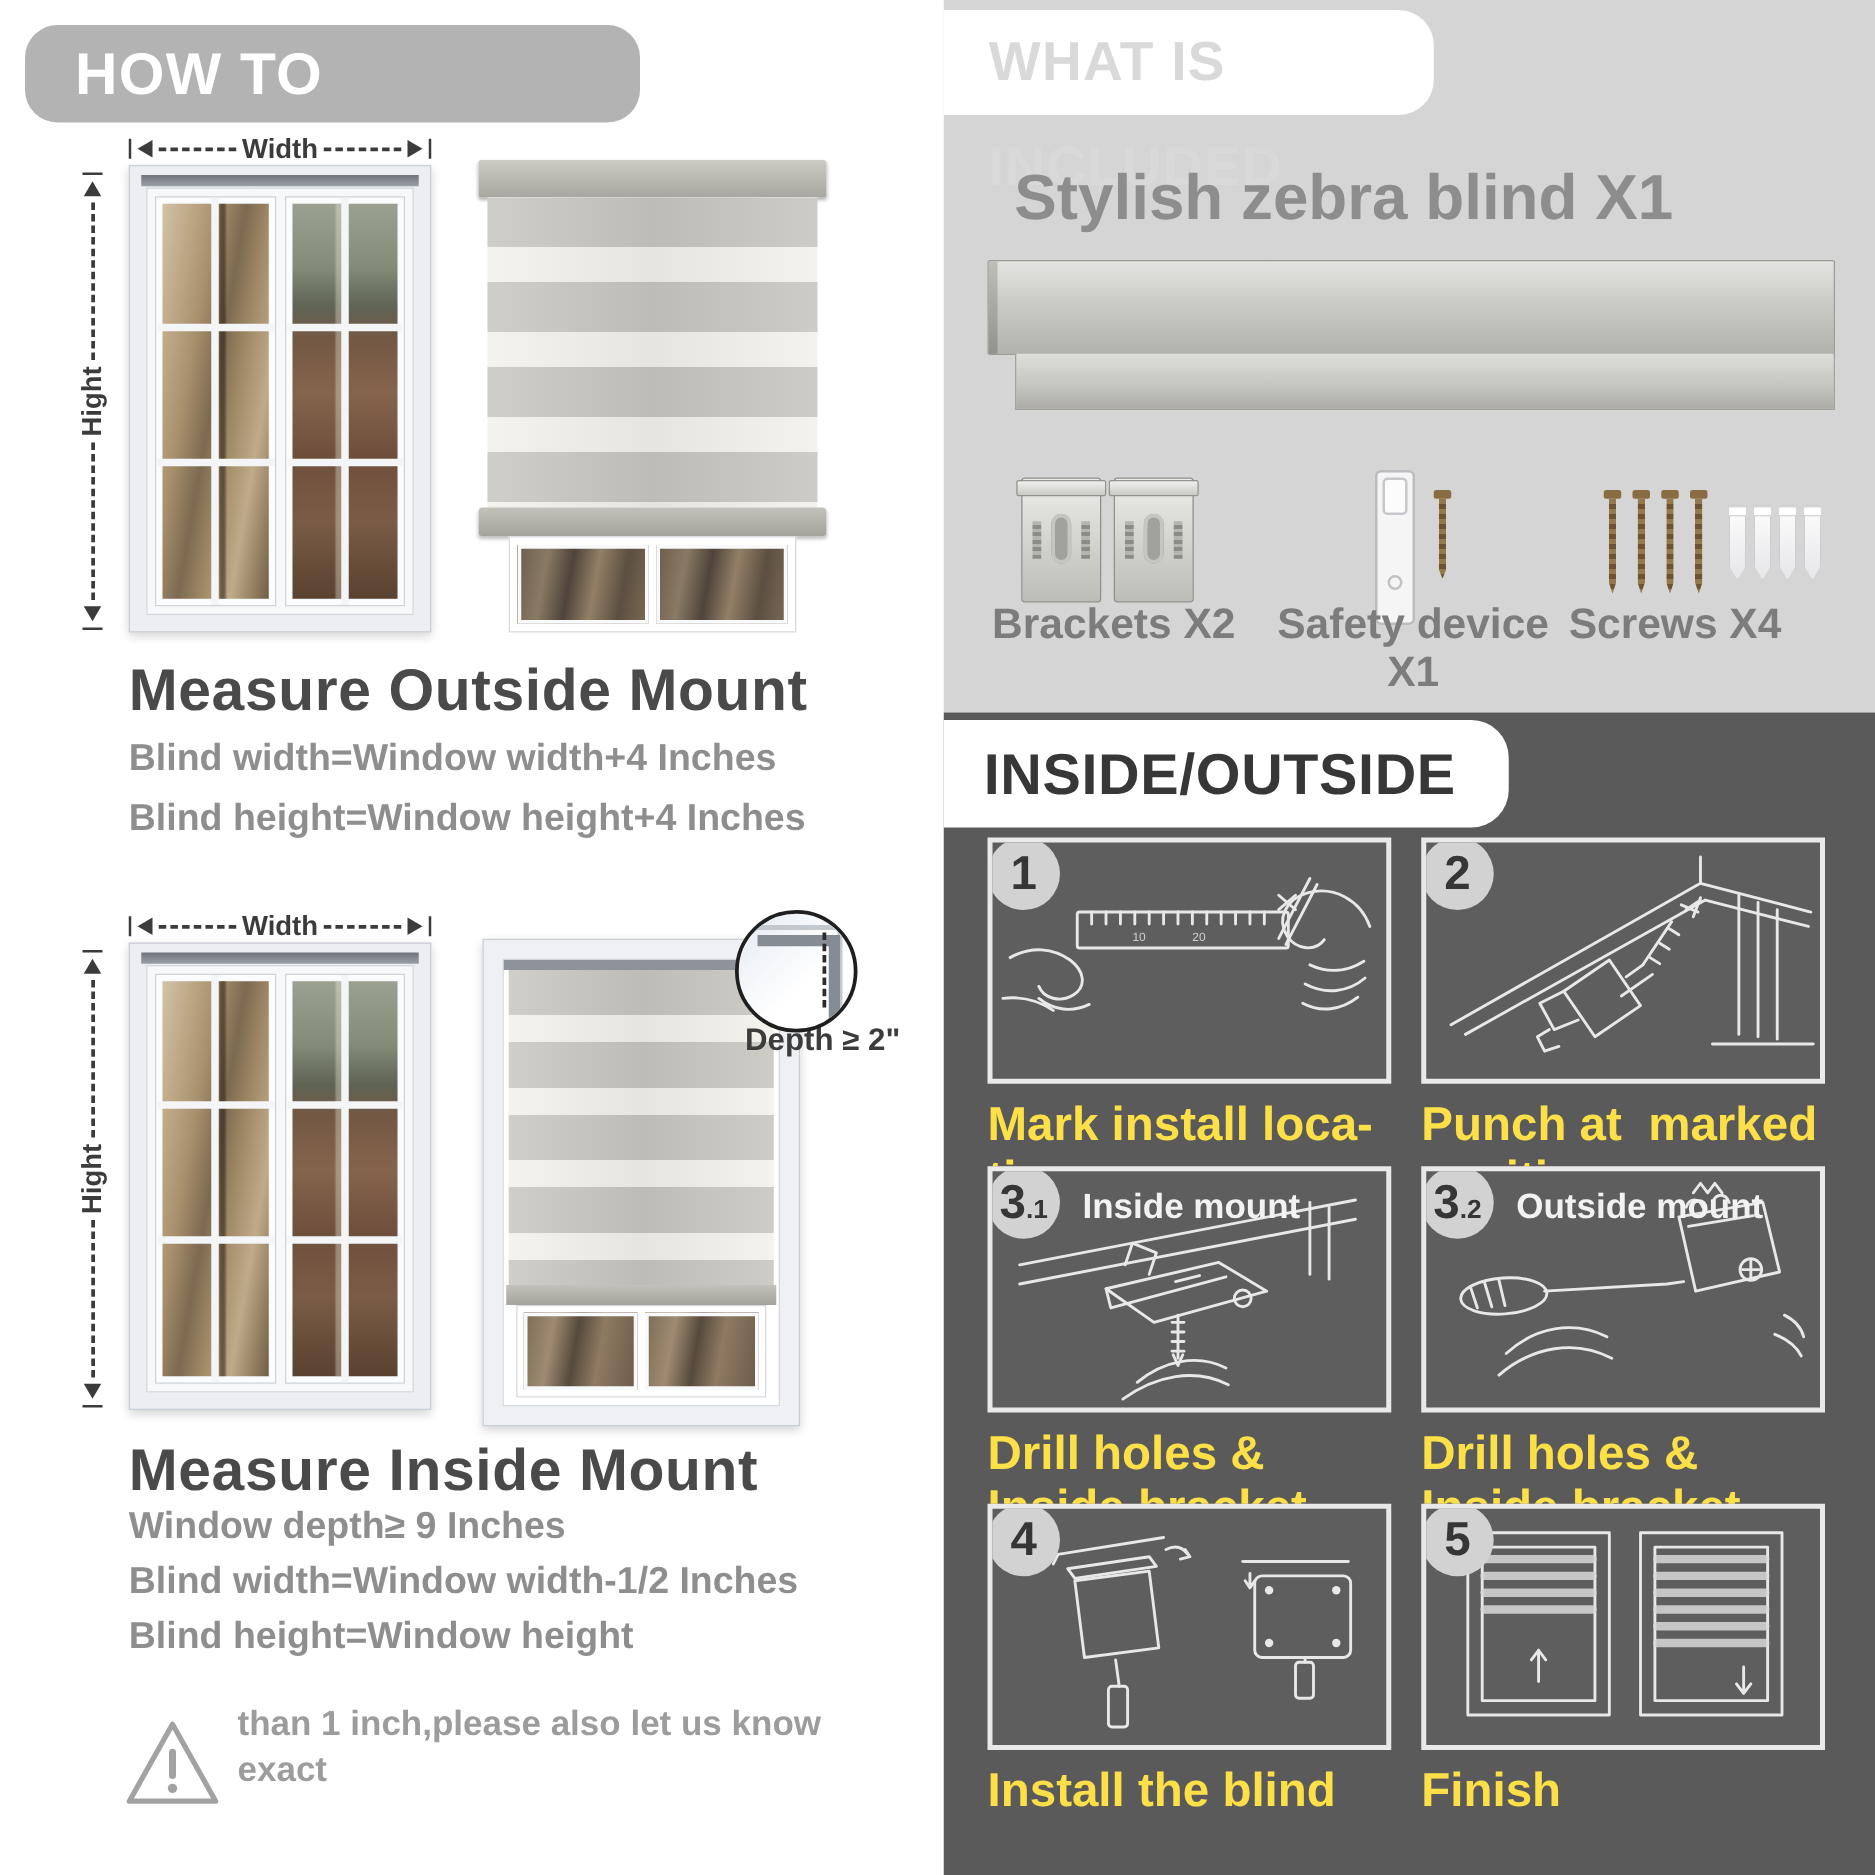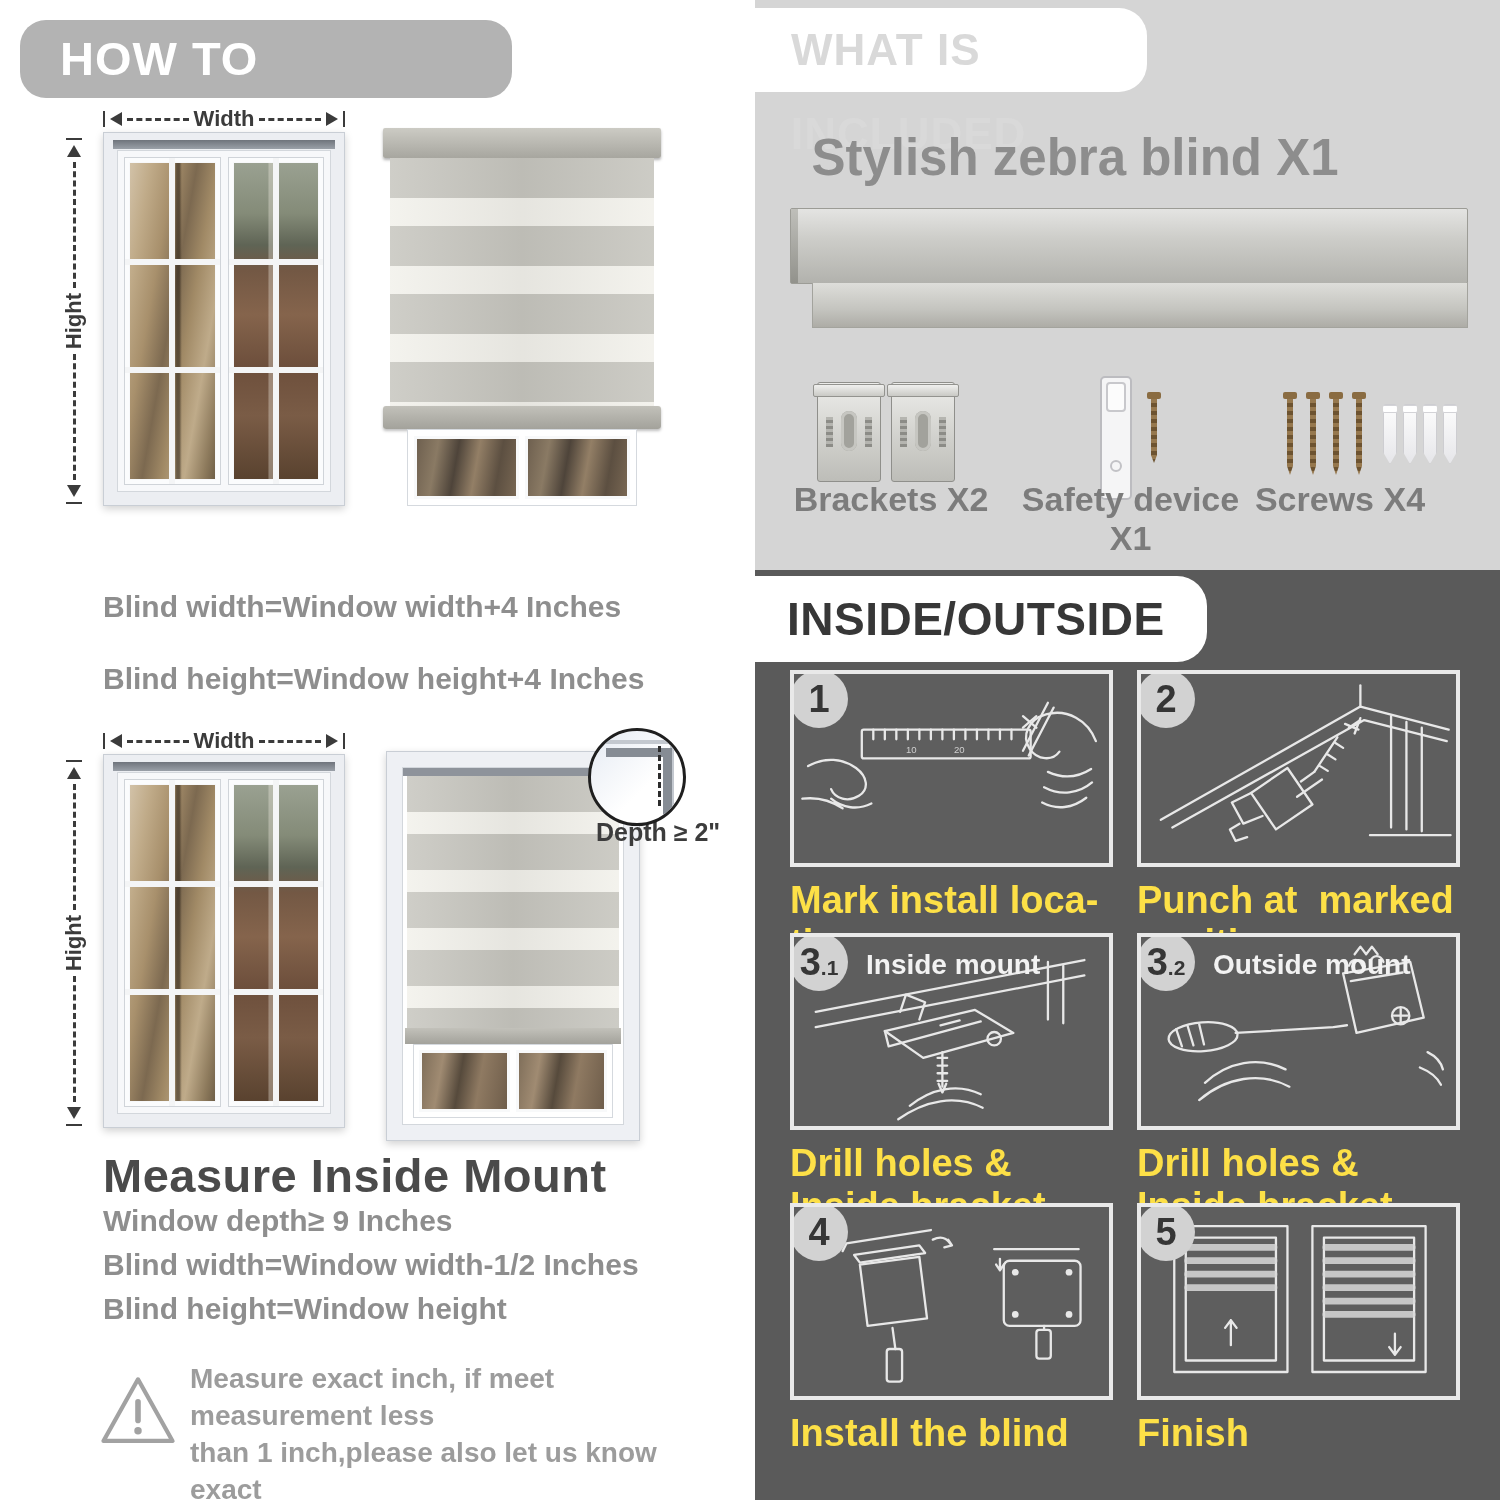--- a/index.html
+++ b/index.html
@@ -185,22 +185,23 @@
   <div class="abs win-blind-out" style="left:383px;top:128px;">
     <div class="bo-head"></div>
     <div class="bo-fabric"></div>
     <div class="bo-rail"></div>
     <div class="bo-window">
       <div class="bo-pane"></div>
       <div class="bo-pane"></div>
     </div>
   </div>
 
+  <div class="abs title-dark" style="left:103px;top:524px;">Measure Outside Mount</div>
   <div class="abs line-gray" style="left:103px;top:590px;">Blind width=Window width+4 Inches</div>
-  <div class="abs line-gray" style="left:103px;top:638px;margin-top:24px;">Blind height=Window height+4 Inches</div>
+  <div class="abs line-gray" style="left:103px;top:638px;">Blind height=Window height+4 Inches</div>
 
   <div class="abs meas-h" style="left:103px;top:728px;width:242px;">
     <span class="tick"></span>
     <span class="tri-l"></span>
     <span class="dash-h"></span>
     <span>Width</span>
     <span class="dash-h"></span>
     <span class="tri-r"></span>
     <span class="tick"></span>
   </div>
@@ -256,21 +257,20 @@
   <div class="abs line-gray" style="left:103px;top:1204px;">Window depth≥ 9 Inches</div>
   <div class="abs line-gray" style="left:103px;top:1248px;">Blind width=Window width-1/2 Inches</div>
   <div class="abs line-gray" style="left:103px;top:1292px;">Blind height=Window height</div>
 
   <svg class="abs warn-tri" style="left:96px;top:1370px;" width="84" height="84" viewBox="0 0 90 90">
     <path d="M45 10 L82 76 L8 76 Z"></path>
     <path class="bang" d="M45 34v20"></path>
     <circle class="bdot" cx="45" cy="65" r="4"></circle>
   </svg>
   <div class="abs warn-text" style="left:190px;top:1360px;width:480px;">
-    <div>Measure exact inch, if meet measurement less</div>
     <div>than 1 inch,please also let us know exact</div>
 
   </div>
 </div>
 
 <div class="abs included-panel">
   <div class="hdr-included">WHAT IS INCLUDED</div>
   <div class="blind-label">Stylish zebra blind X1</div>
 
   <div class="rail-top"></div>

